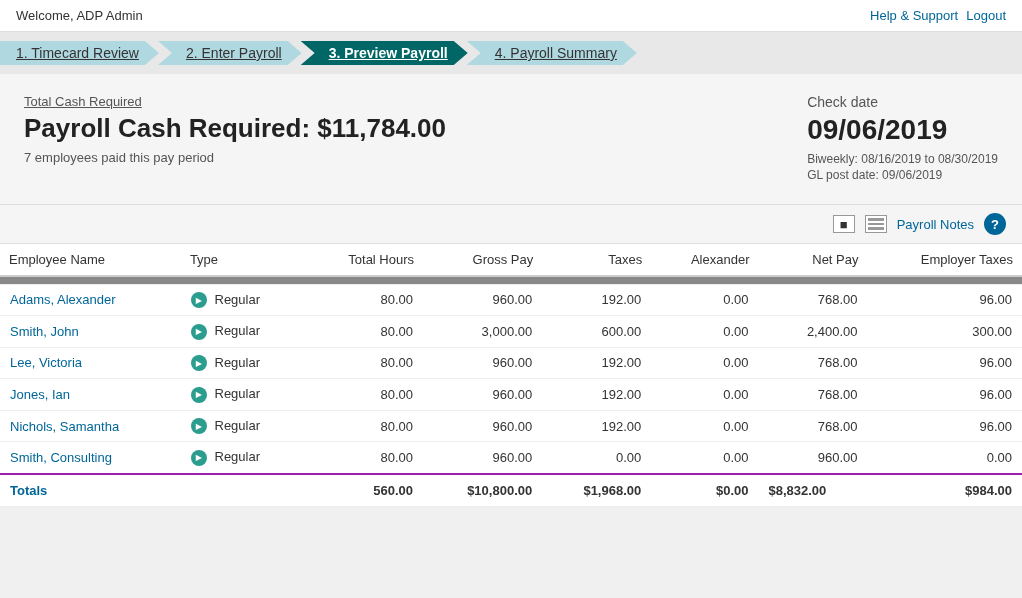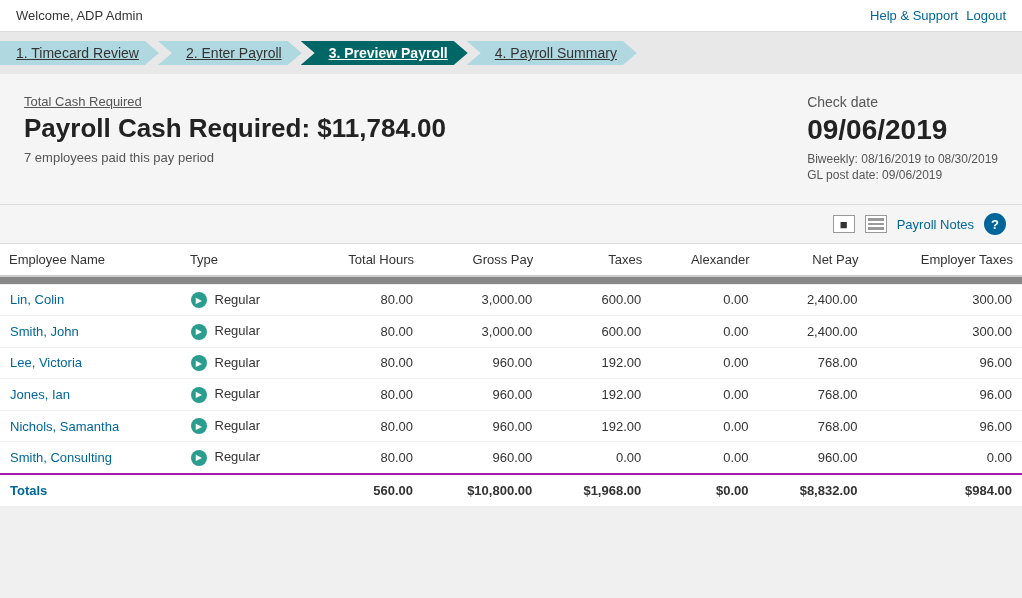--- a/index.html
+++ b/index.html
@@ -206,28 +206,28 @@
         <th>Alexander</th>
         <th>Net Pay</th>
         <th>Employer Taxes</th>
       </tr>
   </thead>
   <tbody id="table-body">
   <tr class="divider-row">
         <td colspan="8"></td>
       </tr>
       <tr>
-        <td>Lin, Colin</td>
-        <td><span class="arrow-icon"></span> Regular</td>
-        <td>80.00</td>
-        <td>3,000.00</td>
-        <td>600.00</td>
-        <td>0.00</td>
-        <td>2,400.00</td>
-        <td>300.00</td>
+        <td>Adams, Alexander</td>
+        <td><span class="arrow-icon"></span> Regular</td>
+        <td>80.00</td>
+        <td>960.00</td>
+        <td>192.00</td>
+        <td>0.00</td>
+        <td>768.00</td>
+        <td>96.00</td>
       </tr>
       <tr>
         <td>Smith, John</td>
         <td><span class="arrow-icon"></span> Regular</td>
         <td>80.00</td>
         <td>3,000.00</td>
         <td>600.00</td>
         <td>0.00</td>
         <td>2,400.00</td>
         <td>300.00</td>
@@ -272,17 +272,17 @@
         <td>960.00</td>
         <td>0.00</td>
       </tr>
       <tr class="totals-row">
         <td style="text-align: left;">Totals</td>
         <td style="text-align: left;"></td>
         <td style="text-align: right;">560.00</td>
         <td style="text-align: right;">$10,800.00</td>
         <td style="text-align: right;">$1,968.00</td>
         <td style="text-align: right;">$0.00</td>
-        <td style="text-align: right;">$8,832.00</td>
+        <td style="text-align: left;">$8,832.00</td>
         <td style="text-align: right;">$984.00</td>
       </tr>
     </tbody>
 </table>
 
 </body></html>

